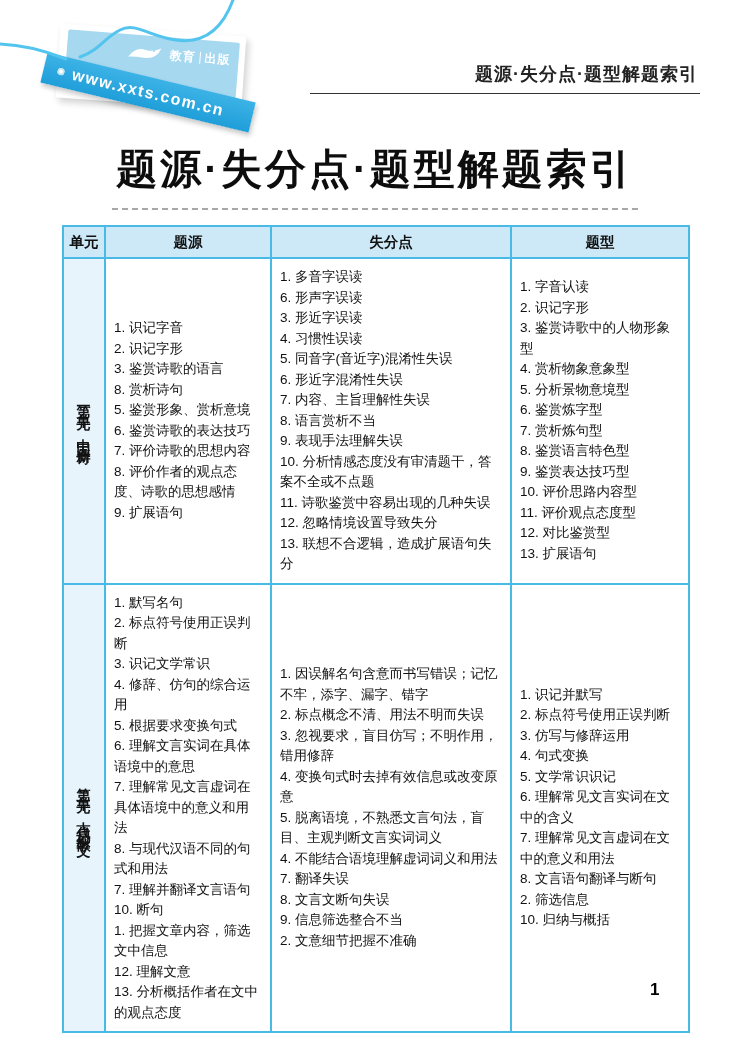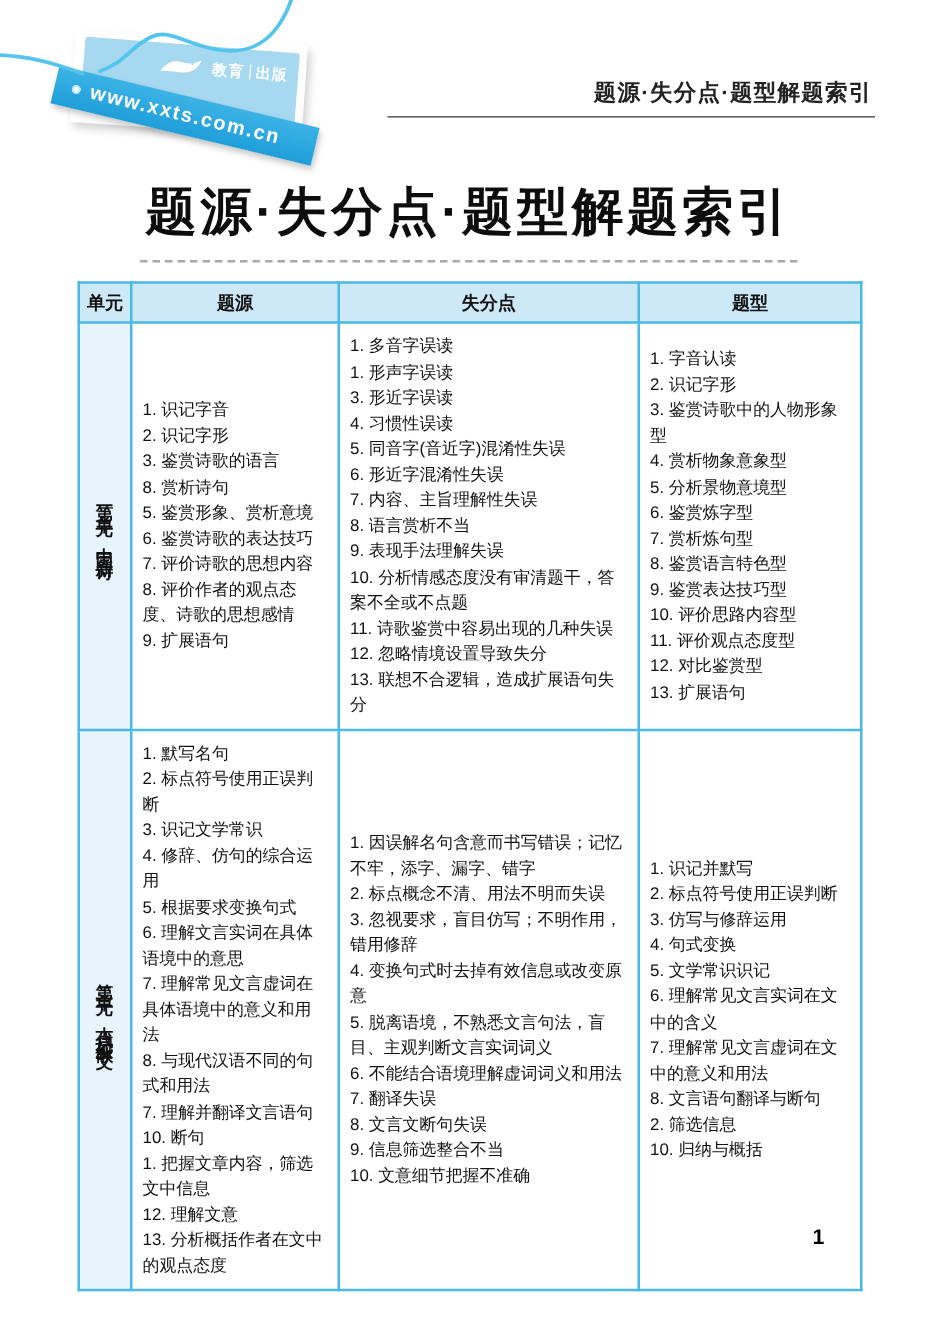--- a/index.html
+++ b/index.html
@@ -110,21 +110,21 @@
             <div class="li">3. 鉴赏诗歌的语言</div>
             <div class="li">8. 赏析诗句</div>
             <div class="li">5. 鉴赏形象、赏析意境</div>
             <div class="li">6. 鉴赏诗歌的表达技巧</div>
             <div class="li">7. 评价诗歌的思想内容</div>
             <div class="li">8. 评价作者的观点态度、诗歌的思想感情</div>
             <div class="li">9. 扩展语句</div>
           </td>
         <td class="cell">
             <div class="li">1. 多音字误读</div>
-            <div class="li">1. 形声字误读</div>
+            <div class="li">6. 形声字误读</div>
             <div class="li">3. 形近字误读</div>
             <div class="li">4. 习惯性误读</div>
             <div class="li">5. 同音字(音近字)混淆性失误</div>
             <div class="li">6. 形近字混淆性失误</div>
             <div class="li">7. 内容、主旨理解性失误</div>
             <div class="li">8. 语言赏析不当</div>
             <div class="li">9. 表现手法理解失误</div>
             <div class="li">10. 分析情感态度没有审清题干，答案不全或不点题</div>
             <div class="li">11. 诗歌鉴赏中容易出现的几种失误</div>
             <div class="li">12. 忽略情境设置导致失分</div>
@@ -164,25 +164,25 @@
             <div class="li">1. 把握文章内容，筛选文中信息</div>
             <div class="li">12. 理解文意</div>
             <div class="li">13. 分析概括作者在文中的观点态度</div>
           </td>
         <td class="cell">
             <div class="li">1. 因误解名句含意而书写错误；记忆不牢，添字、漏字、错字</div>
             <div class="li">2. 标点概念不清、用法不明而失误</div>
             <div class="li">3. 忽视要求，盲目仿写；不明作用，错用修辞</div>
             <div class="li">4. 变换句式时去掉有效信息或改变原意</div>
             <div class="li">5. 脱离语境，不熟悉文言句法，盲目、主观判断文言实词词义</div>
-            <div class="li">6. 不能结合语境理解虚词词义和用法</div>
+            <div class="li">4. 不能结合语境理解虚词词义和用法</div>
             <div class="li">7. 翻译失误</div>
             <div class="li">8. 文言文断句失误</div>
             <div class="li">9. 信息筛选整合不当</div>
-            <div class="li">10. 文意细节把握不准确</div>
+            <div class="li">2. 文意细节把握不准确</div>
           </td>
         <td class="cell">
             <div class="li">1. 识记并默写</div>
             <div class="li">2. 标点符号使用正误判断</div>
             <div class="li">3. 仿写与修辞运用</div>
             <div class="li">4. 句式变换</div>
             <div class="li">5. 文学常识识记</div>
             <div class="li">6. 理解常见文言实词在文中的含义</div>
             <div class="li">7. 理解常见文言虚词在文中的意义和用法</div>
             <div class="li">8. 文言语句翻译与断句</div>

